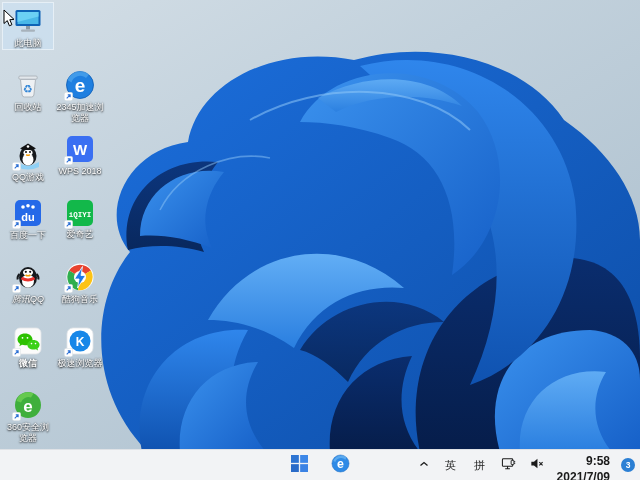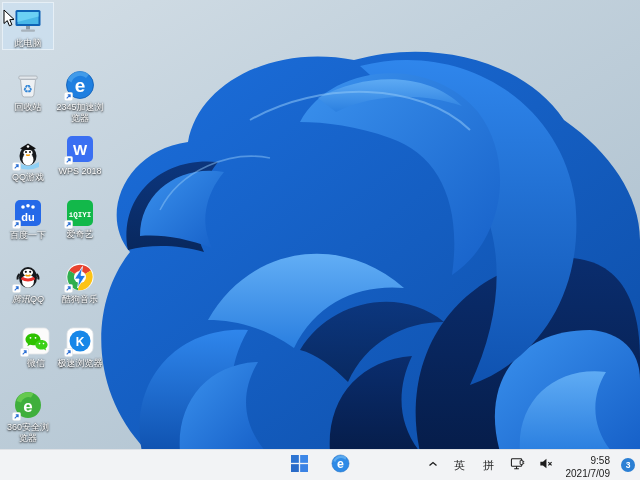--- a/index.html
+++ b/index.html
@@ -22,21 +22,21 @@
   #cursor{position:absolute;left:3px;top:9px;z-index:50;pointer-events:none;}
   
   #taskbar{position:absolute;left:0;bottom:0;width:640px;height:30px;
     background:#f2f3f5;border-top:1px solid #dfe2e6;display:flex;align-items:center;}
   #tb-center{position:absolute;left:0;right:0;top:0;bottom:0;display:flex;
     align-items:center;justify-content:center;gap:15px;}
   .tb-btn{width:26px;height:26px;display:flex;align-items:center;justify-content:center;border-radius:4px;}
   #tray{position:absolute;right:5px;top:0;height:30px;display:flex;align-items:center;gap:9px;z-index:2;}
   .tray-item{display:flex;align-items:center;justify-content:center;color:#1b1b1b;height:22px;border-radius:3px;padding:0 2px;}
   .ime{font-size:11px;width:16px;}
-  #clock{text-align:right;font-size:10px;line-height:1.3;color:#1a1a1a;white-space:nowrap;}
+  #clock{text-align:right;font-size:12px;line-height:1.3;color:#1a1a1a;white-space:nowrap;font-weight:bold;}
   #badge{width:14px;height:14px;border-radius:50%;background:#2b7fd4;color:#fff;
     font-size:8.5px;display:flex;align-items:center;justify-content:center;font-weight:bold;}
 </style>
 </head>
 <body>
 
 <div id="screen">
 
   <svg id="bloom" viewBox="0 0 640 450" preserveAspectRatio="none">
     <defs>
@@ -222,21 +222,21 @@
           </svg>
           <span class="sc">
             <svg viewBox="0 0 10 10">
               <rect x="0.3" y="0.3" width="9.4" height="9.4" rx="2" fill="#fff" stroke="#c9d2da" stroke-width="0.5"></rect>
               <path d="M3 7 L6.6 3.4 M4.2 3.2 h2.6 v2.6" stroke="#2b6fd4" stroke-width="1.2" fill="none"></path>
             </svg>
           </span>
         </div>
         <div class="lbl">酷狗音乐</div>
       </div>
-      <div class="cell" style="left: 10px; top: 322px;">
+      <div class="cell" style="left: 2px; top: 322px; font-weight: bold;">
         <div class="art">
           <svg viewBox="0 0 32 32">
             <rect x="3" y="3" width="26" height="26" rx="5" fill="#fbfbfb" stroke="#e3e6e9" stroke-width="0.8"></rect>
             <path d="M13 8.5 c-4.4 0 -7.5 2.7 -7.5 5.9 c0 1.9 1 3.4 2.6 4.5 l-0.8 2.3 2.7 -1.4 c1 .3 2 .4 3 .4 4.4 0 7.5 -2.6 7.5 -5.8 0 -3.2 -3.1 -5.9 -7.5 -5.9 Z" fill="#2dc100"></path>
             <path d="M21.5 15 c-3.6 0 -6.2 2.2 -6.2 4.8 0 2.6 2.6 4.8 6.2 4.8 .8 0 1.6 -.1 2.4 -.3 l2.2 1.1 -.6 -1.9 c1.3 -.9 2.1 -2.2 2.1 -3.7 0 -2.6 -2.6 -4.8 -6.1 -4.8 Z" fill="#3bd117"></path>
             <circle cx="10.5" cy="12.8" r="0.9" fill="#fff"></circle>
             <circle cx="15.5" cy="12.8" r="0.9" fill="#fff"></circle>
             <circle cx="19.5" cy="18.6" r="0.8" fill="#fff"></circle>
             <circle cx="23.5" cy="18.6" r="0.8" fill="#fff"></circle>
           </svg>

